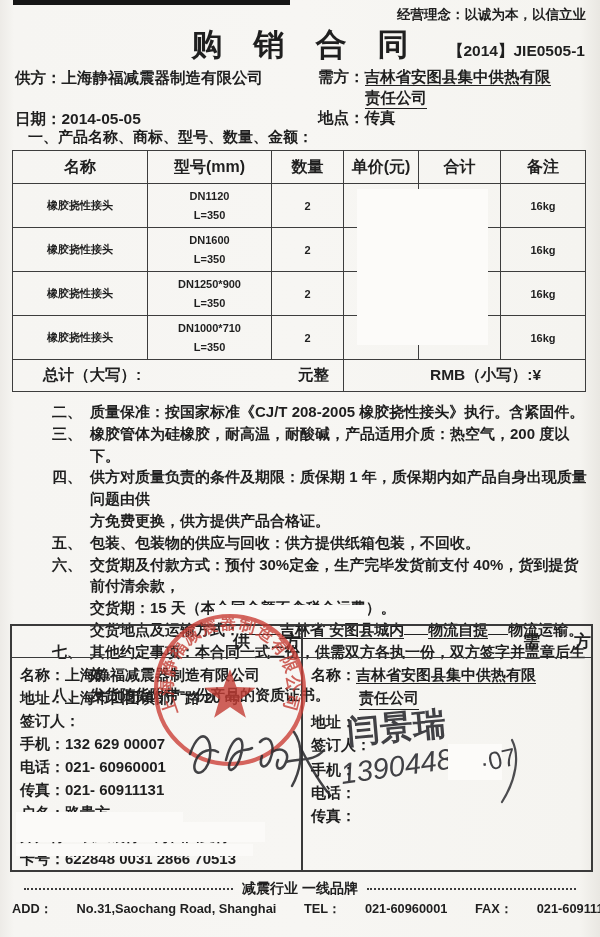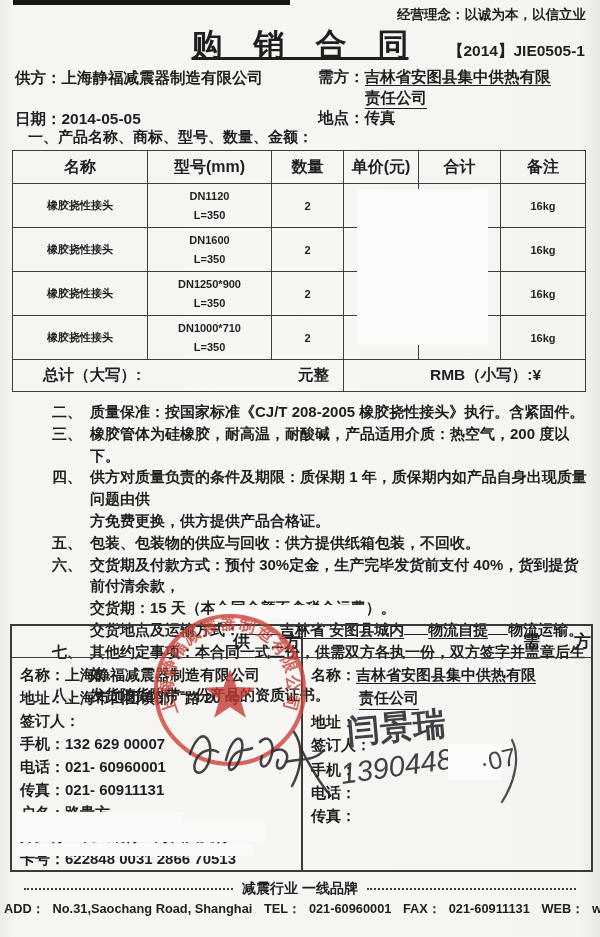--- a/index.html
+++ b/index.html
@@ -5,21 +5,21 @@
   html,body{margin:0;padding:0;}
   body{
     width:600px;height:937px;position:relative;overflow:hidden;
     font-family:"Liberation Sans",sans-serif;color:#1f1f1f;
     background:linear-gradient(90deg,#edebe7 0px,#f6f5f2 14px,#f7f6f3 300px,#f5f4f0 580px,#e9e7e2 600px);
   }
   .abs{position:absolute;}
   
   .topbar{left:13px;top:0;width:277px;height:5px;background:#161616;}
   .slogan{top:6px;right:14px;font-size:13.5px;font-weight:700;}
-  .title{top:24px;left:0;width:100%;text-align:center;font-size:31px;font-weight:700;text-decoration:underline;}
+  .title{top:24px;left:0;width:100%;text-align:center;font-size:31px;font-weight:700;}
   .contract-no{top:41px;right:15px;font-size:15.5px;font-weight:700;}
   .pline{font-size:15.5px;font-weight:700;line-height:21px;}
   .u{border-bottom:1.6px solid #222;}
   .buyer-head{left:318px;top:66px;width:270px;}
   .buyer-head .l2{margin-left:47px;display:inline-block;}
   .sec1{left:28px;top:128px;font-size:15px;font-weight:700;}
   
   table.prod{position:absolute;left:12px;top:150px;width:573px;border-collapse:collapse;table-layout:fixed;}
   table.prod td,table.prod th{border:1.7px solid #3d3d3d;padding:0;font-size:11px;text-align:center;vertical-align:middle;}
   table.prod th{height:32px;font-size:16px;font-weight:700;}
@@ -52,21 +52,21 @@
   .r-card::after{content:"";position:absolute;left:-4px;right:40px;top:-3px;height:50%;background:#fbfaf8;}
   .name2{margin-left:48px;display:inline-block;}
   
   .stamp{left:146px;top:606px;z-index:7;}
   .sig-sup{left:182px;top:702px;z-index:8;}
   .hw-buy{left:330px;top:688px;z-index:8;}
   
   .footer-brand{left:15px;top:880px;width:570px;display:flex;align-items:center;font-size:14px;font-weight:700;}
   .leader{flex:1;border-top:2.5px dotted #3c3c3c;height:0;margin:0 9px;}
   .footer-contact{left:0;top:901px;width:600px;text-align:center;font-size:12.8px;font-weight:700;white-space:nowrap;}
-  .footer-contact span{margin:0 4px;}
+  .footer-contact span{margin:0 12px;}
 </style>
 </head>
 <body>
 
 <div class="abs topbar"></div>
 
 <div class="abs slogan">经营理念：以诚为本，以信立业</div>
 <div class="abs title">购　销　合　同</div>
 <div class="abs contract-no">【2014】JIE0505-1</div>
 

